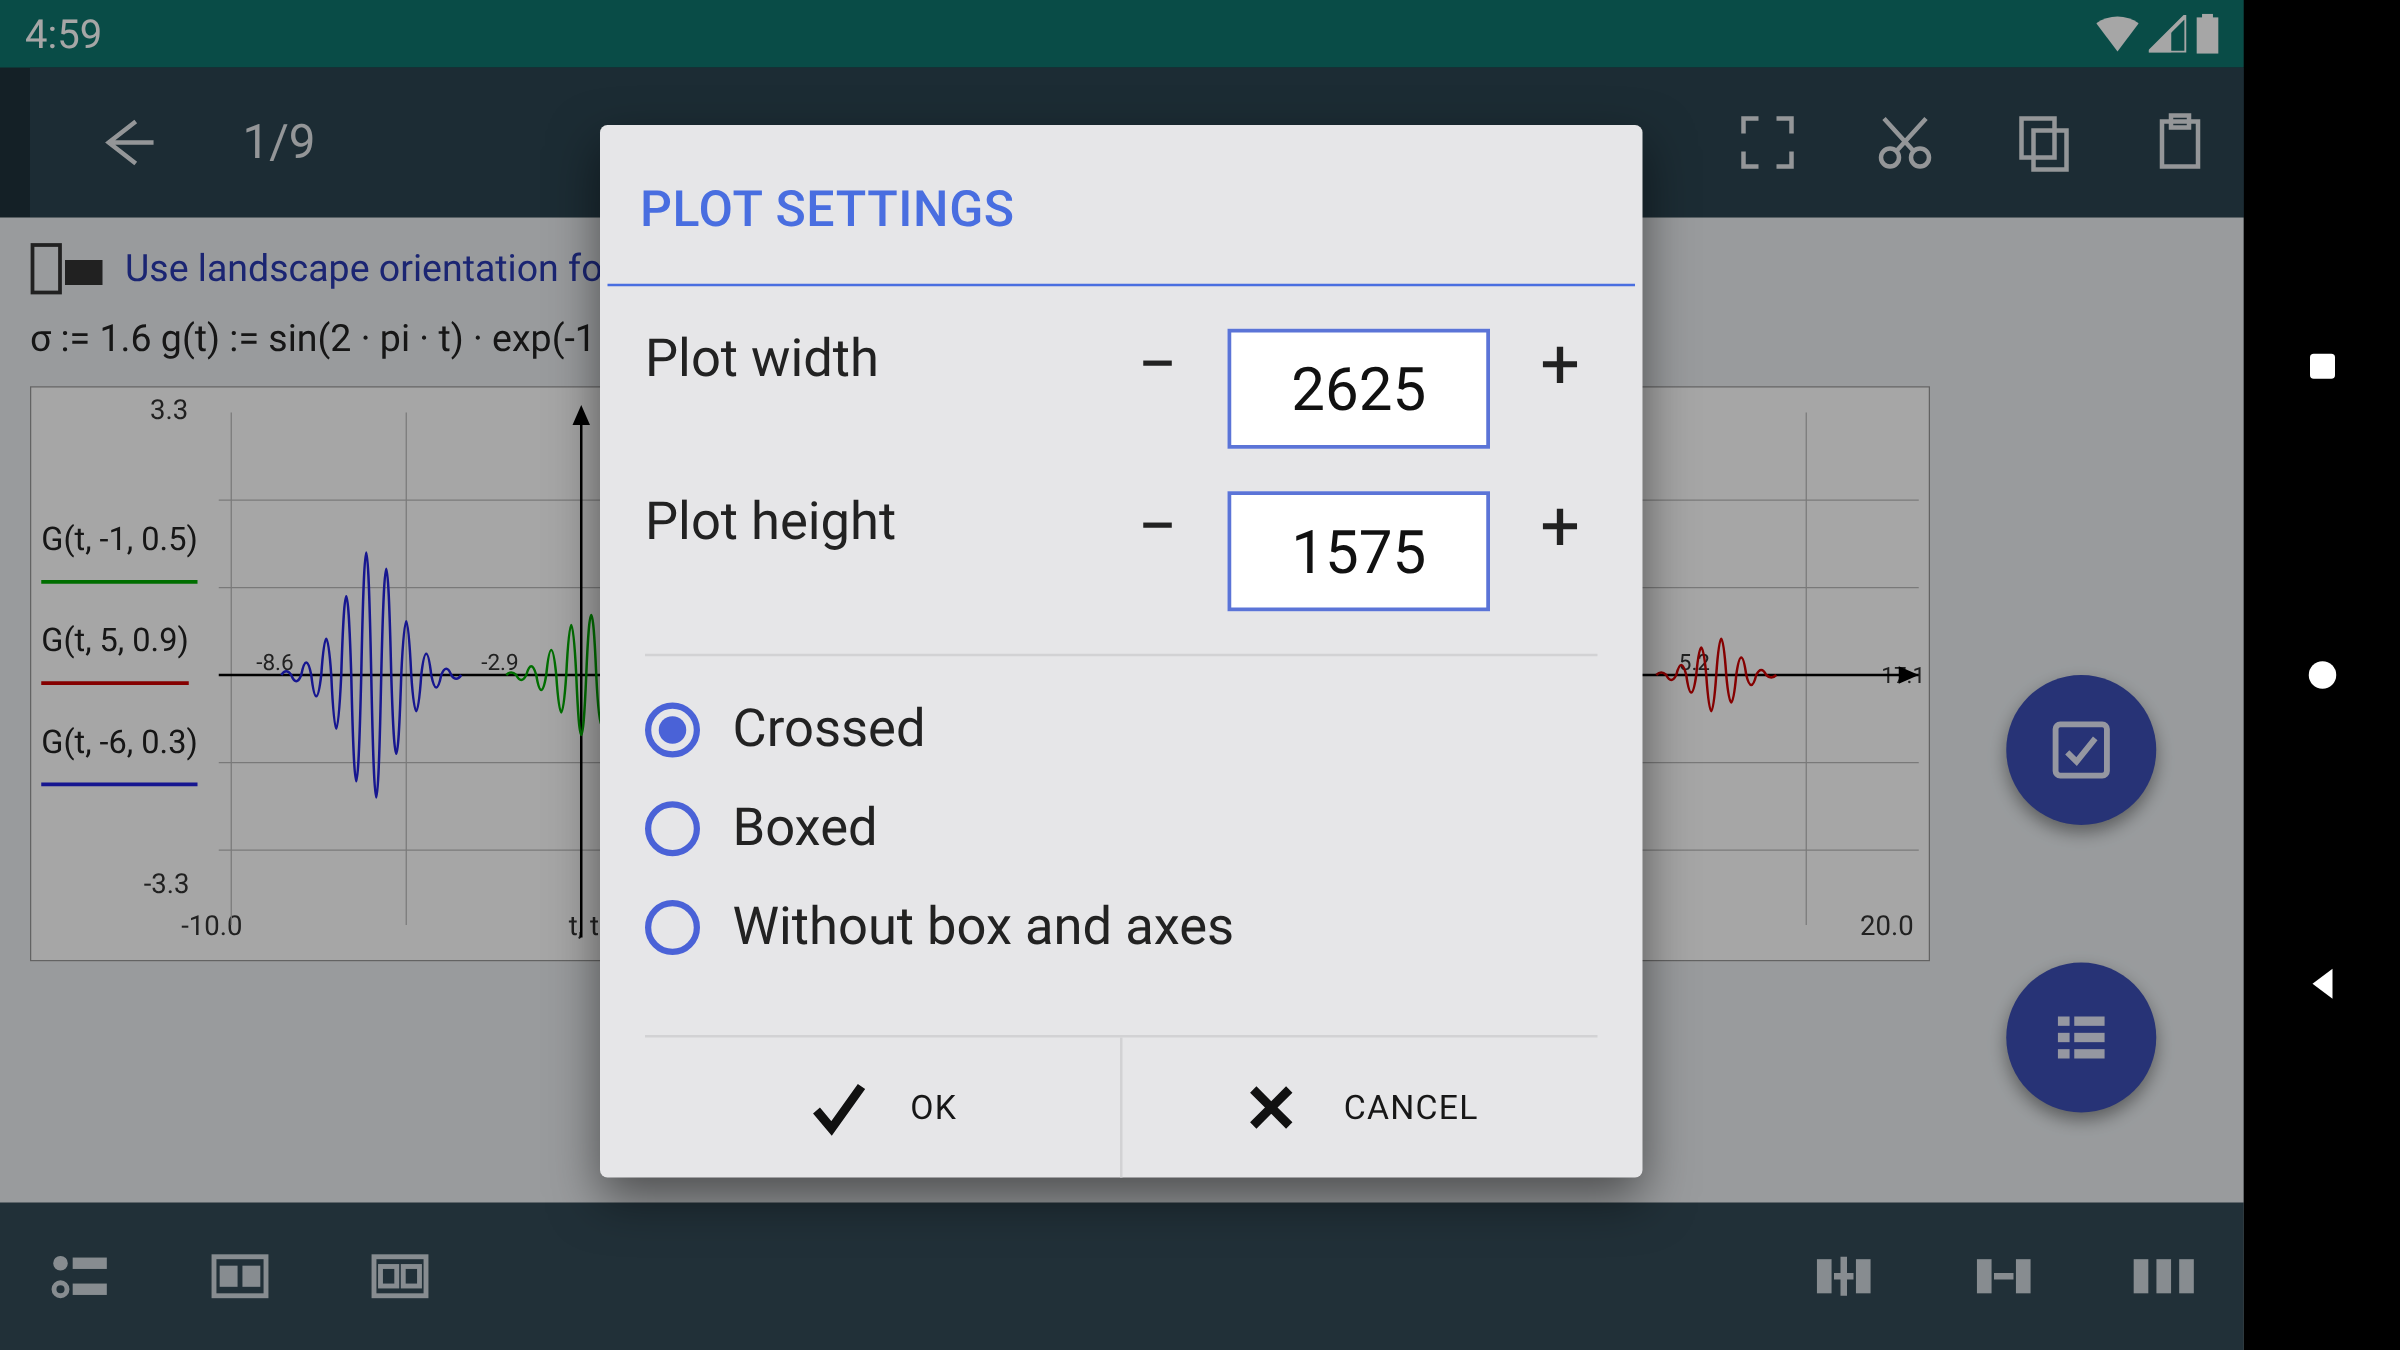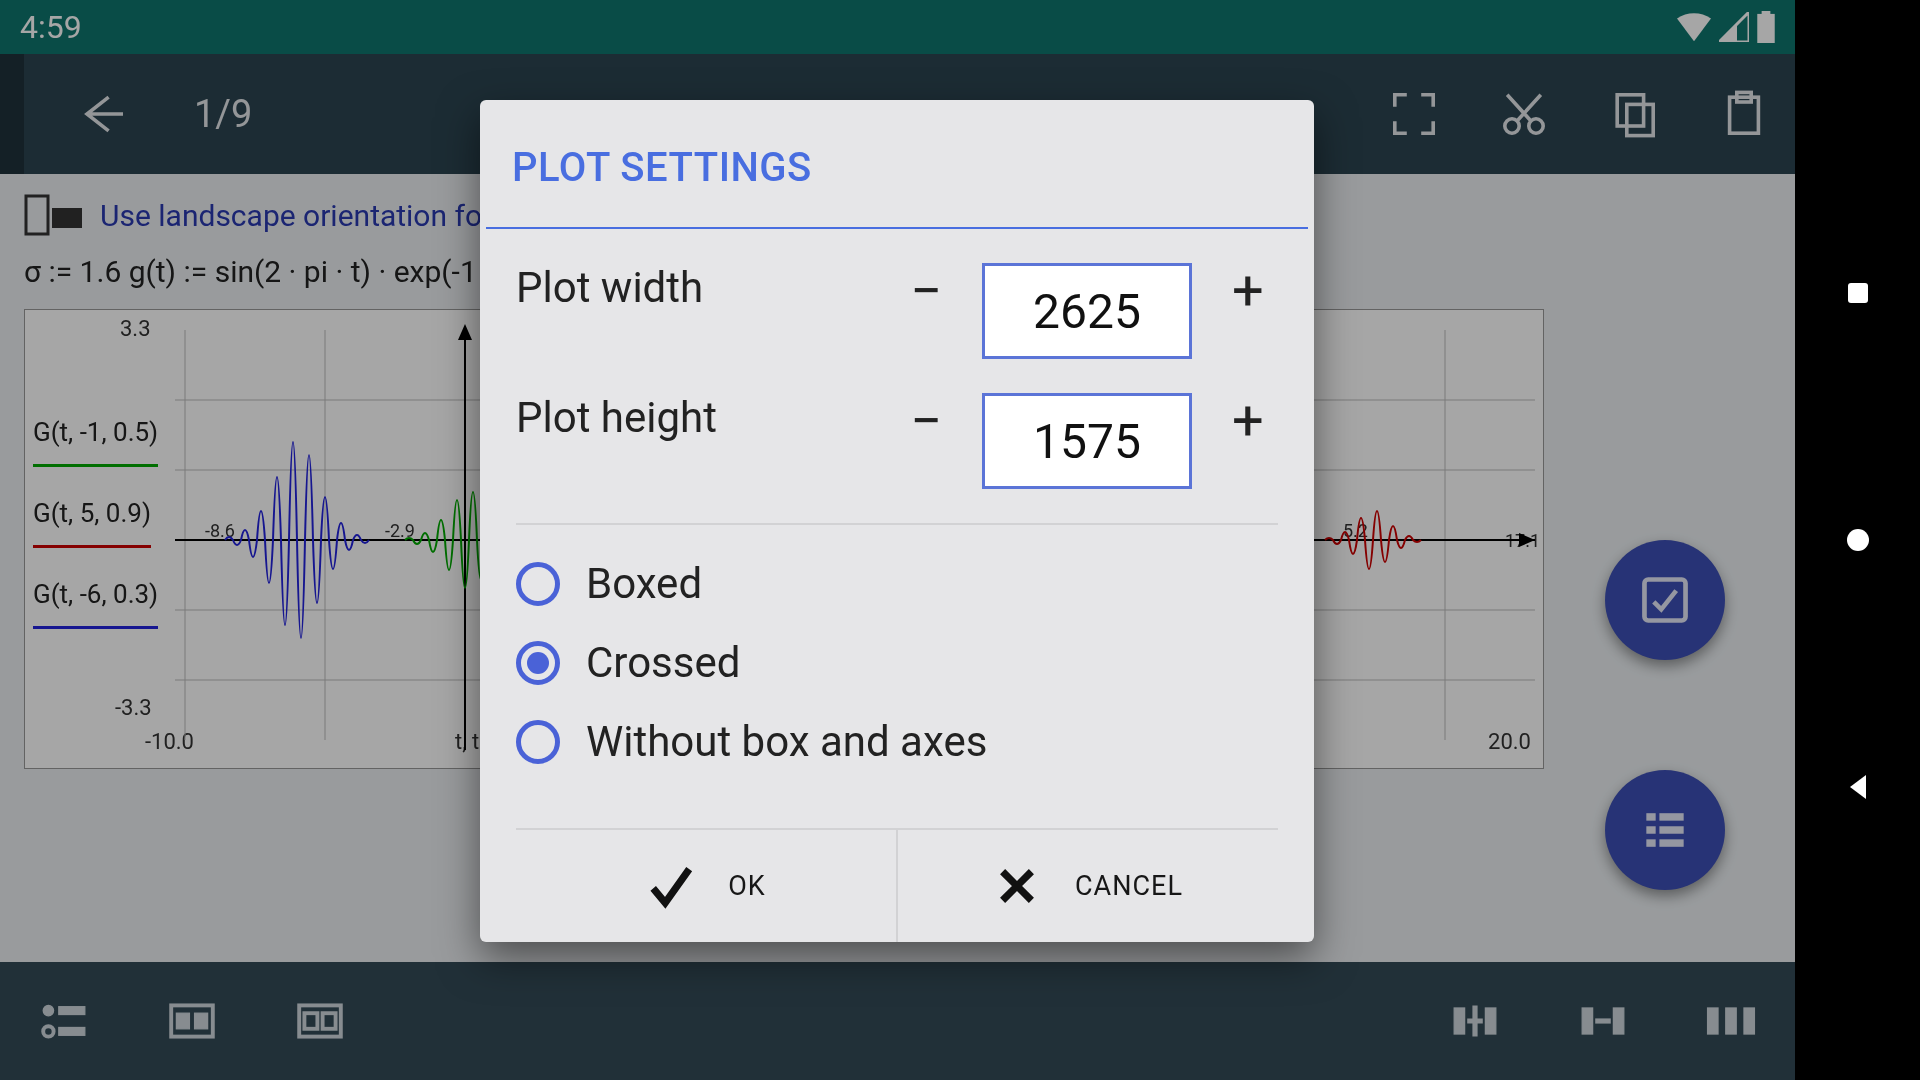--- a/index.html
+++ b/index.html
@@ -304,27 +304,27 @@
         <input value="2625" style="">
         <span class="iconbtn">+</span>
       </div>
       <div class="row">
         <span class="lbl">Plot height</span>
         <span class="iconbtn">−</span>
         <input value="1575" style="">
         <span class="iconbtn">+</span>
       </div>
       <div class="thinline"></div>
+      <div class="radio sel">
+        <span class="circ"></span>
+          <span>Crossed</span>
+      </div>
       <div class="radio">
         <span class="circ"></span>
           <span>Boxed</span>
-      </div>
-      <div class="radio sel">
-        <span class="circ"></span>
-          <span>Crossed</span>
       </div>
       <div class="radio">
         <span class="circ"></span>
           <span>Without box and axes</span>
       </div>
     </div>
     <div class="dialog-actions">
       <div class="abtn">
         <svg viewBox="0 0 40 40">
             <path d="M6 22 l10 12 l20 -28"></path>

